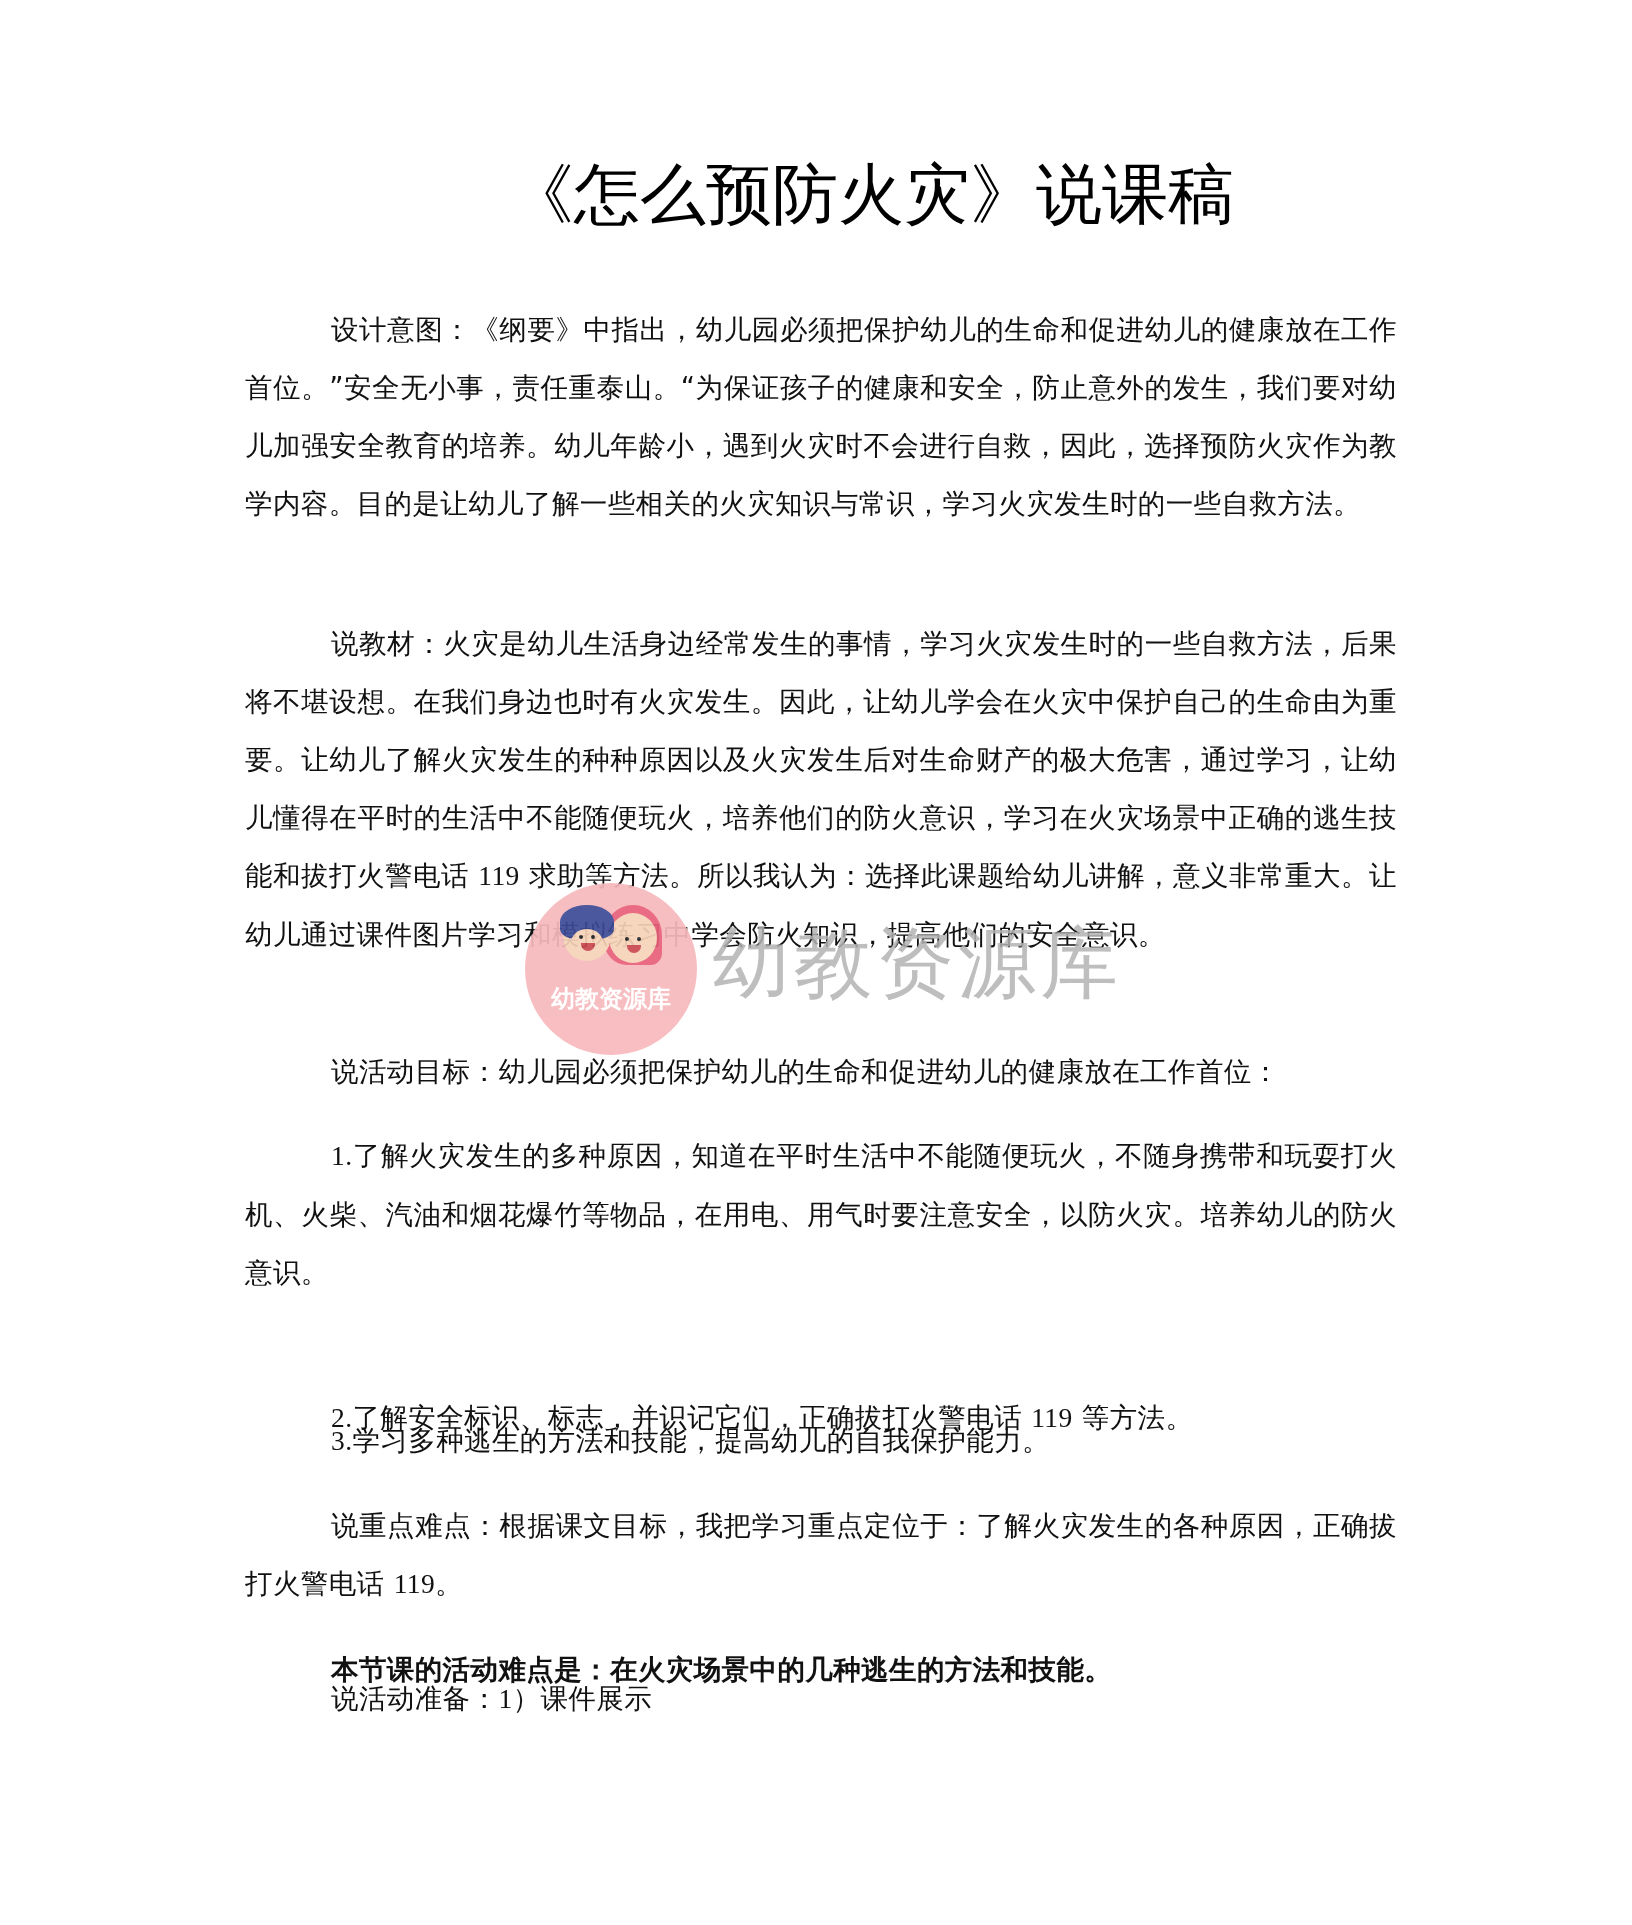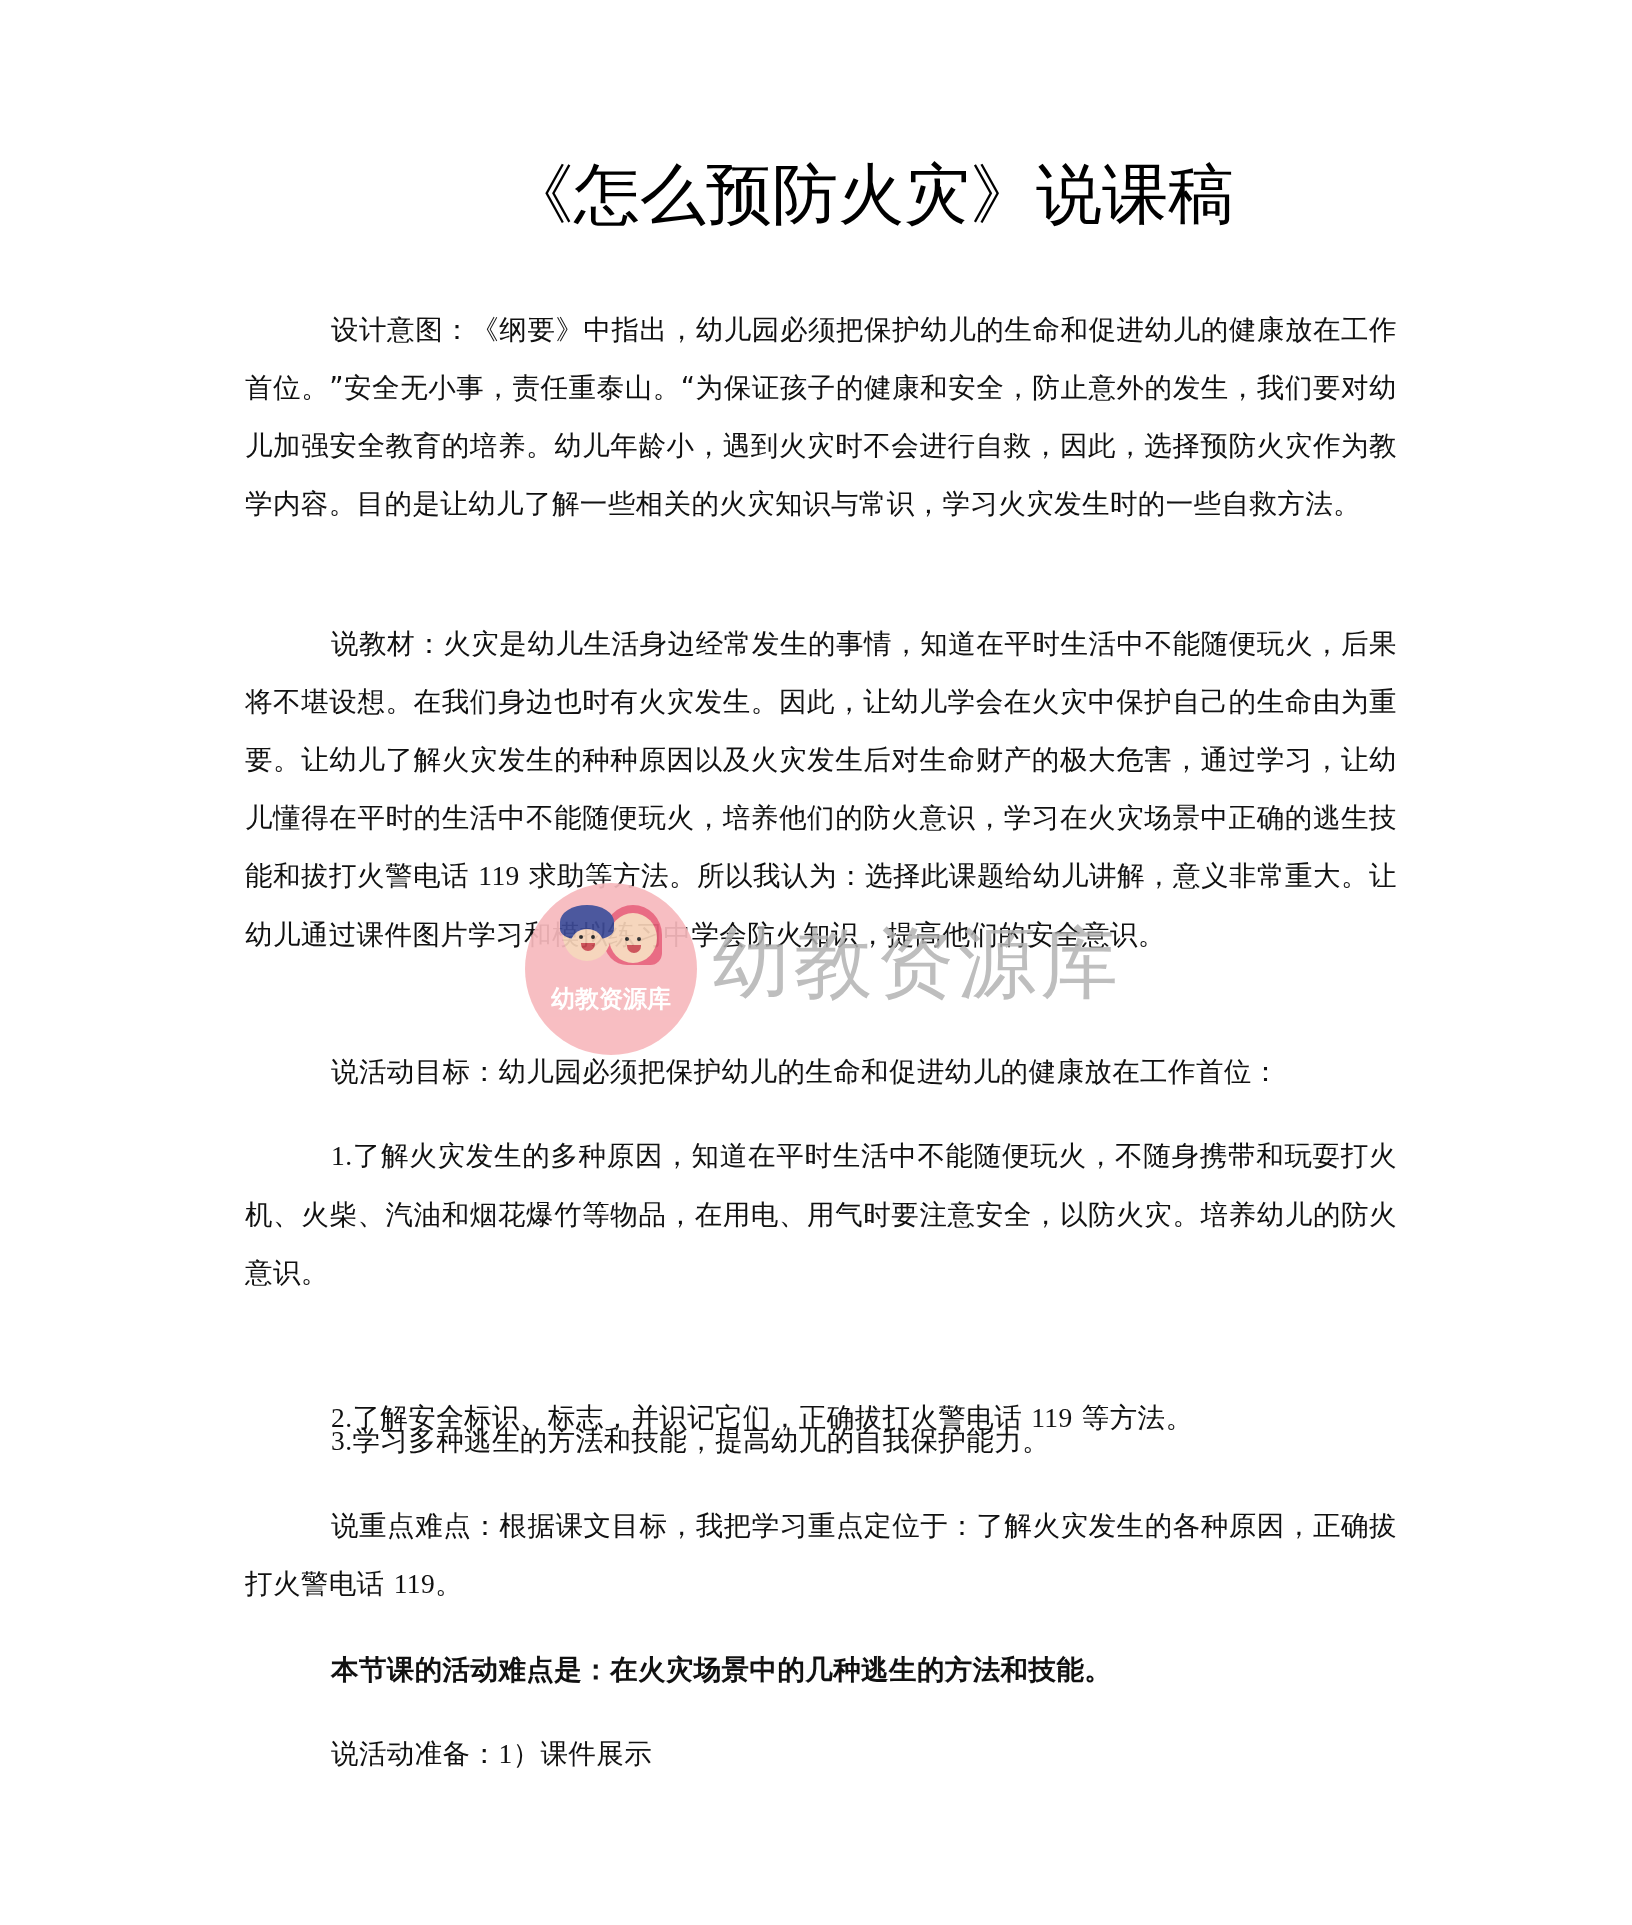--- a/index.html
+++ b/index.html
@@ -147,21 +147,21 @@
 
 <div class="page">
 
   <h1 class="title">《怎么预防火灾》说课稿</h1>
 
   <div class="body-text" style="top:296px;">
     <p class="para">设计意图：《纲要》中指出，幼儿园必须把保护幼儿的生命和促进幼儿的健康放在工作首位。”安全无小事，责任重泰山。“为保证孩子的健康和安全，防止意外的发生，我们要对幼儿加强安全教育的培养。幼儿年龄小，遇到火灾时不会进行自救，因此，选择预防火灾作为教学内容。目的是让幼儿了解一些相关的火灾知识与常识，学习火灾发生时的一些自救方法。</p>
   </div>
 
   <div class="body-text" style="top:610px;">
-    <p class="para"><span>说教材：火灾是幼儿生活身边经常发生的事情，知道在平时生活中不能随便玩火，后果将不堪设想。在我们身边也时有火灾发生。因此，让幼儿学会在火灾中保护自己的生命由为重要。让幼儿了解火灾发生的种种原因以及火灾发生后对生命财产的极大危害，通过学习，让幼儿懂得在平时的生活中不能随便玩火，培养他们的防火意识，学习在火灾场景中正确的逃生技能和拔打火警电话 </span><span class="num">119</span><span> 求助等方法。所以我认为：选择此课题给幼儿讲解，意义非常重大。让幼儿通过课件图片学习和模拟练习中学会防火知识，提高他们的安全意识。</span></p>
+    <p class="para"><span>说教材：火灾是幼儿生活身边经常发生的事情，学习火灾发生时的一些自救方法，后果将不堪设想。在我们身边也时有火灾发生。因此，让幼儿学会在火灾中保护自己的生命由为重要。让幼儿了解火灾发生的种种原因以及火灾发生后对生命财产的极大危害，通过学习，让幼儿懂得在平时的生活中不能随便玩火，培养他们的防火意识，学习在火灾场景中正确的逃生技能和拔打火警电话 </span><span class="num">119</span><span> 求助等方法。所以我认为：选择此课题给幼儿讲解，意义非常重大。让幼儿通过课件图片学习和模拟练习中学会防火知识，提高他们的安全意识。</span></p>
   </div>
 
   <div class="body-text" style="top:1038px;">
     <p class="para">说活动目标：幼儿园必须把保护幼儿的生命和促进幼儿的健康放在工作首位：</p>
   </div>
 
   <div class="body-text" style="top:1122px;">
     <p class="para"><span class="num">1.</span><span>了解火灾发生的多种原因，知道在平时生活中不能随便玩火，不随身携带和玩耍打火机、火柴、汽油和烟花爆竹等物品，在用电、用气时要注意安全，以防火灾。培养幼儿的防火意识。</span></p>
   </div>
 
@@ -174,21 +174,21 @@
   </div>
 
   <div class="body-text" style="top:1492px;">
     <p class="para" style="padding-left:0;"><span>说重点难点：根据课文目标，我把学习重点定位于：了解火灾发生的各种原因，正确拔打火警电话 </span><span class="num">119</span><span>。</span></p>
   </div>
 
   <div class="body-text" style="top:1636px;font-weight:bold;">
     <p class="para">本节课的活动难点是：在火灾场景中的几种逃生的方法和技能。</p>
   </div>
 
-  <div class="body-text" style="top:1720px;">
+  <div class="body-text" style="top:1665px;">
     <p class="para"><span>说活动准备：</span><span class="num">1）</span><span>课件展示</span></p>
   </div>
 
   <div class="watermark-circle">
     <div class="wm-kid wm-kid-girl">
       <div class="wm-face">
         <div class="wm-eye" style="left:8px;"></div>
         <div class="wm-eye" style="left:20px;"></div>
         <div class="wm-mouth"></div>
       </div>

